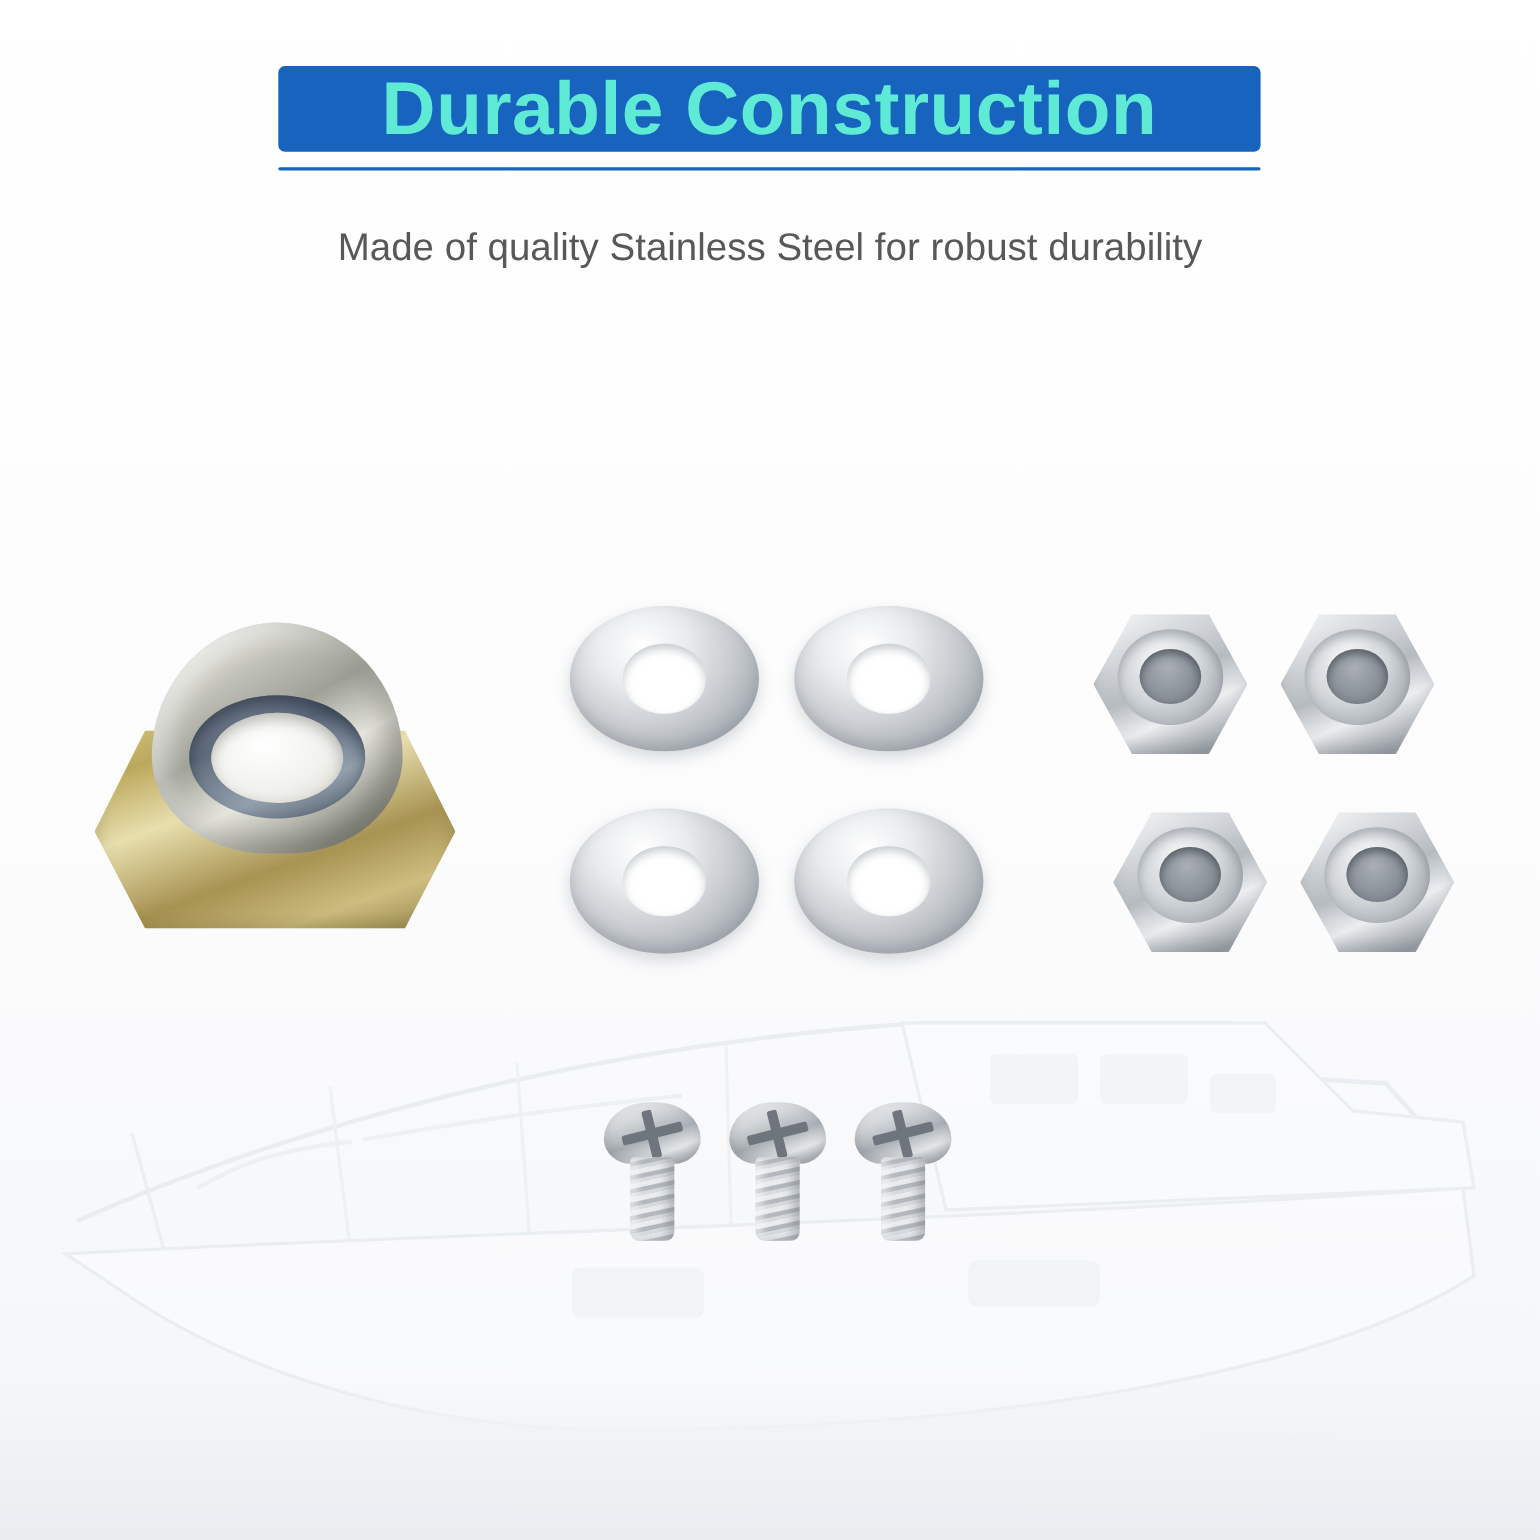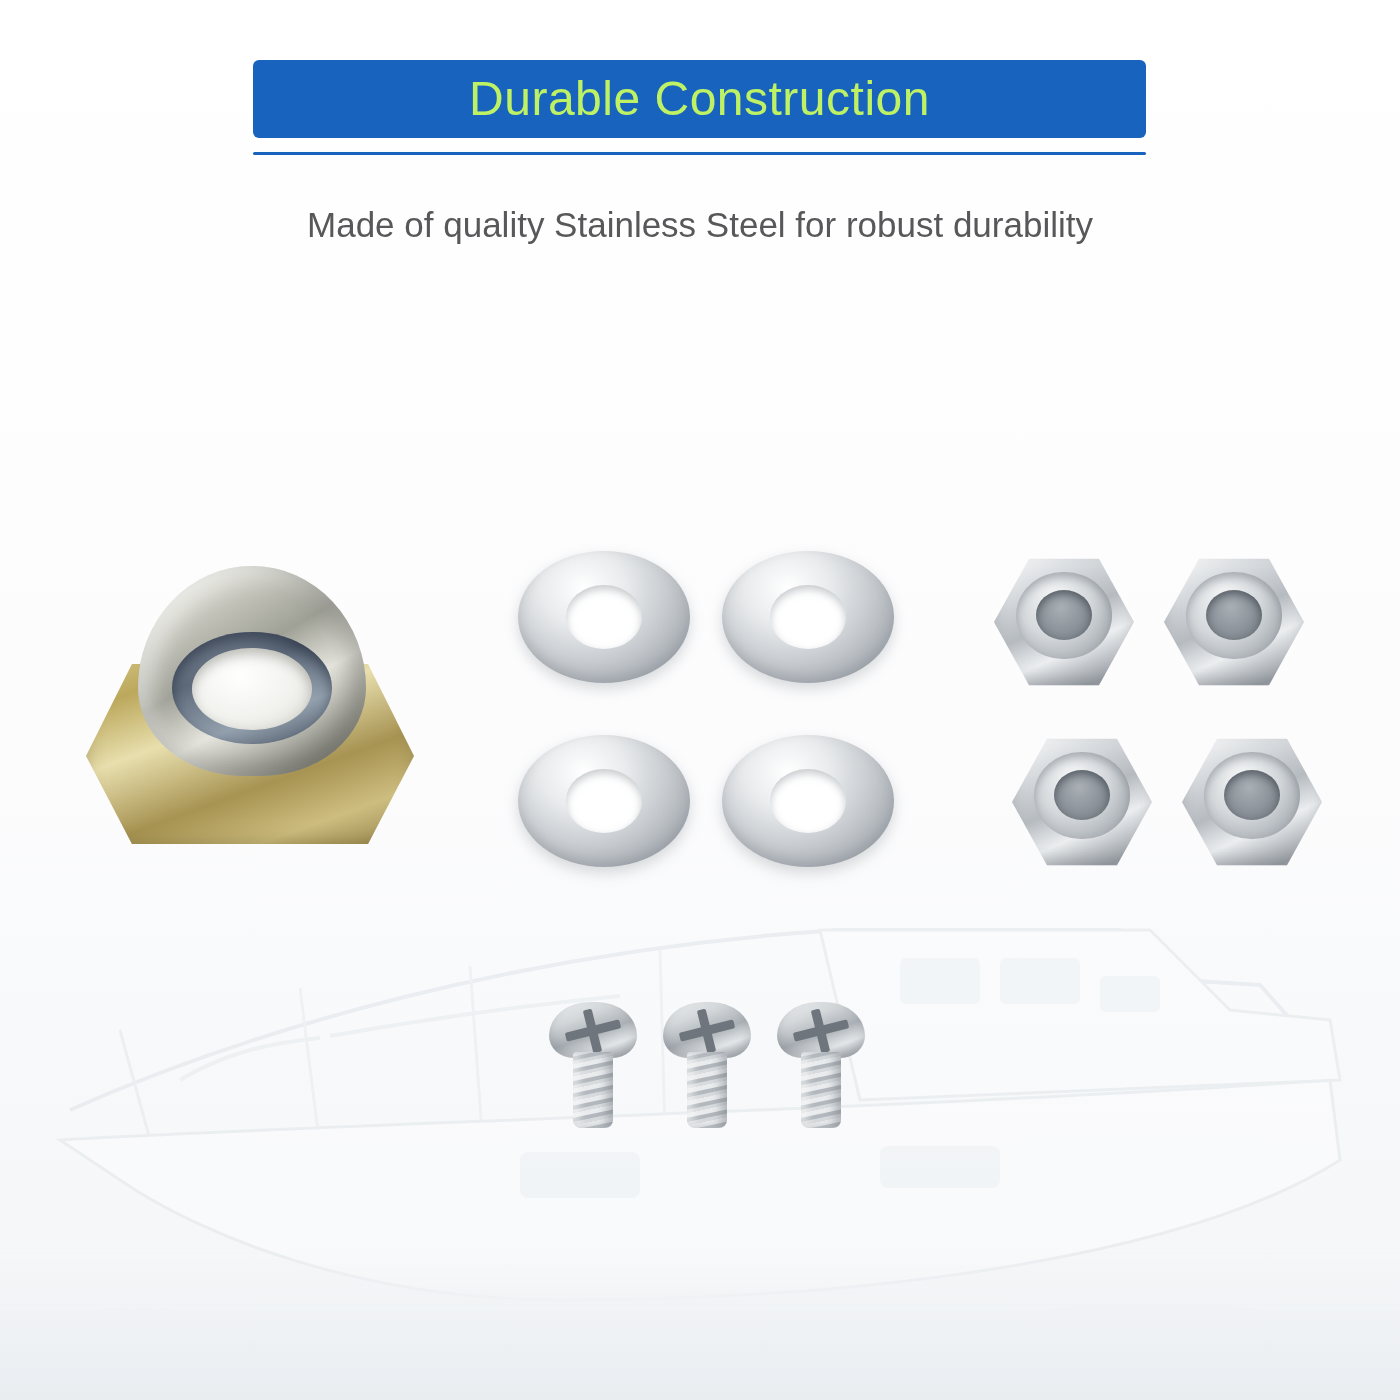--- a/index.html
+++ b/index.html
@@ -28,23 +28,23 @@
     top: 60px;
     width: 893px;
     height: 78px;
     background: #1763bd;
     border-radius: 6px;
     display: flex;
     align-items: center;
     justify-content: center;
   }
   .banner-title {
-    color: #bef264;
-    font-size: 48px;
-    font-weight: normal;
+    color: #5eead4;
+    font-size: 68px;
+    font-weight: bold;
     letter-spacing: 0.5px;
     line-height: 1;
     white-space: nowrap;
   }
   .banner-underline {
     position: absolute;
     left: 253px;
     top: 152px;
     width: 893px;
     height: 3px;

